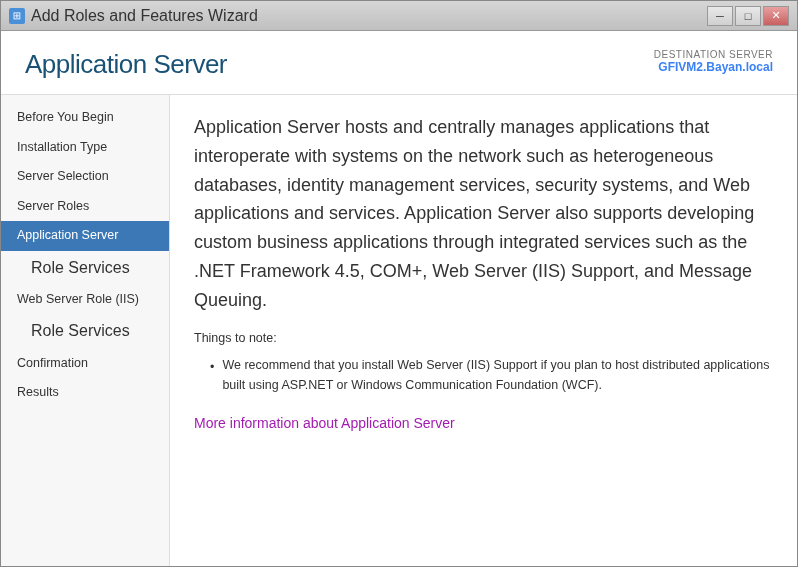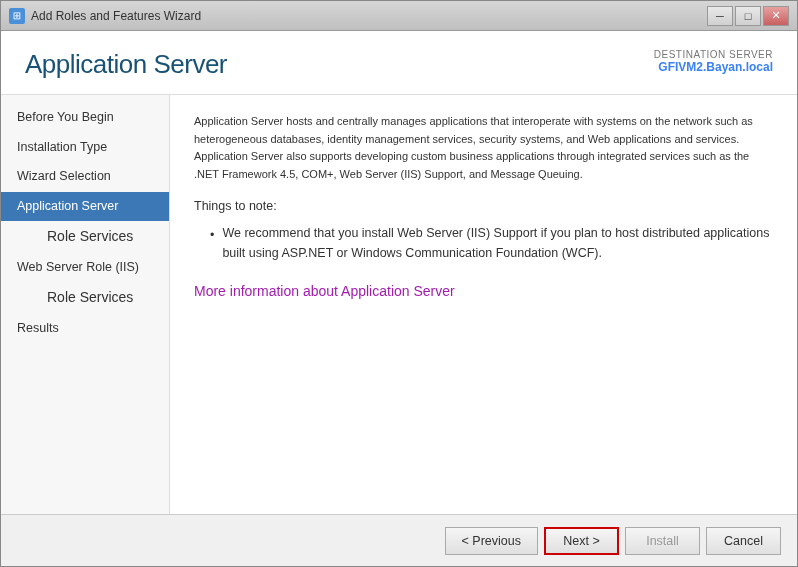--- a/index.html
+++ b/index.html
@@ -44,21 +44,21 @@
       background: #4a90d9;
       border-radius: 2px;
       display: flex;
       align-items: center;
       justify-content: center;
       color: white;
       font-size: 10px;
     }
 
     .titlebar-title {
-      font-size: 12px;
+      font-size: 16px;
       color: #333;
       font-weight: normal;
     }
 
     .titlebar-buttons {
       display: flex;
       gap: 2px;
     }
 
     .titlebar-btn {
@@ -144,33 +144,33 @@
       font-size: 12.5px;
       line-height: 1.4;
     }
 
     .sidebar-item.active {
       background: #3c78b5;
       color: white;
     }
 
     .sidebar-item.sub {
-      padding-left: 46px;
-      font-size: 14px;
+      padding-left: 30px;
+      font-size: 16px;
     }
 
     .main-content {
       flex: 1;
       padding: 18px 24px;
       overflow-y: auto;
       background: white;
     }
 
     .description-text {
-      font-size: 11px;
+      font-size: 18px;
       color: #333;
       line-height: 1.6;
       margin-bottom: 16px;
     }
 
     .things-to-note {
       font-size: 12.5px;
       color: #333;
       margin-bottom: 10px;
       font-weight: normal;
@@ -264,25 +264,27 @@
         <div class="destination-label">DESTINATION SERVER</div>
         <div class="server-name">GFIVM2.Bayan.local</div>
       </div>
     </div>
 
     <div class="main-body">
 
       <nav class="sidebar">
         <div class="sidebar-item">Before You Begin</div>
         <div class="sidebar-item">Installation Type</div>
-        <div class="sidebar-item">Wizard Selection</div>
+        <div class="sidebar-item">Server Selection</div>
+        <div class="sidebar-item">Server Roles</div>
         <div class="sidebar-item active">Application Server</div>
         <div class="sidebar-item sub">Role Services</div>
         <div class="sidebar-item">Web Server Role (IIS)</div>
         <div class="sidebar-item sub">Role Services</div>
+        <div class="sidebar-item">Confirmation</div>
         <div class="sidebar-item">Results</div>
       </nav>
 
       <div class="main-content">
         <p class="description-text">Application Server hosts and centrally manages applications that interoperate with systems on the network such as heterogeneous databases, identity management services, security systems, and Web applications and services. Application Server also supports developing custom business applications through integrated services such as the .NET Framework 4.5, COM+, Web Server (IIS) Support, and Message Queuing.</p>
 
         <p class="things-to-note">Things to note:</p>
 
         <div class="bullet-list">
           <div class="bullet-item">
@@ -290,20 +292,14 @@
             <span>We recommend that you install Web Server (IIS) Support if you plan to host distributed applications built using ASP.NET or Windows Communication Foundation (WCF).</span>
           </div>
         </div>
 
         <div class="more-info-section">
           <a class="more-info-link">More information about Application Server</a>
         </div>
       </div>
     </div>
 
-    <div class="bottom-bar">
-      <button class="btn">&lt; Previous</button>
-      <button class="btn next-btn">Next &gt;</button>
-      <button class="btn" disabled="">Install</button>
-      <button class="btn">Cancel</button>
-    </div>
   </div>
 </div>
 
 </body></html>

